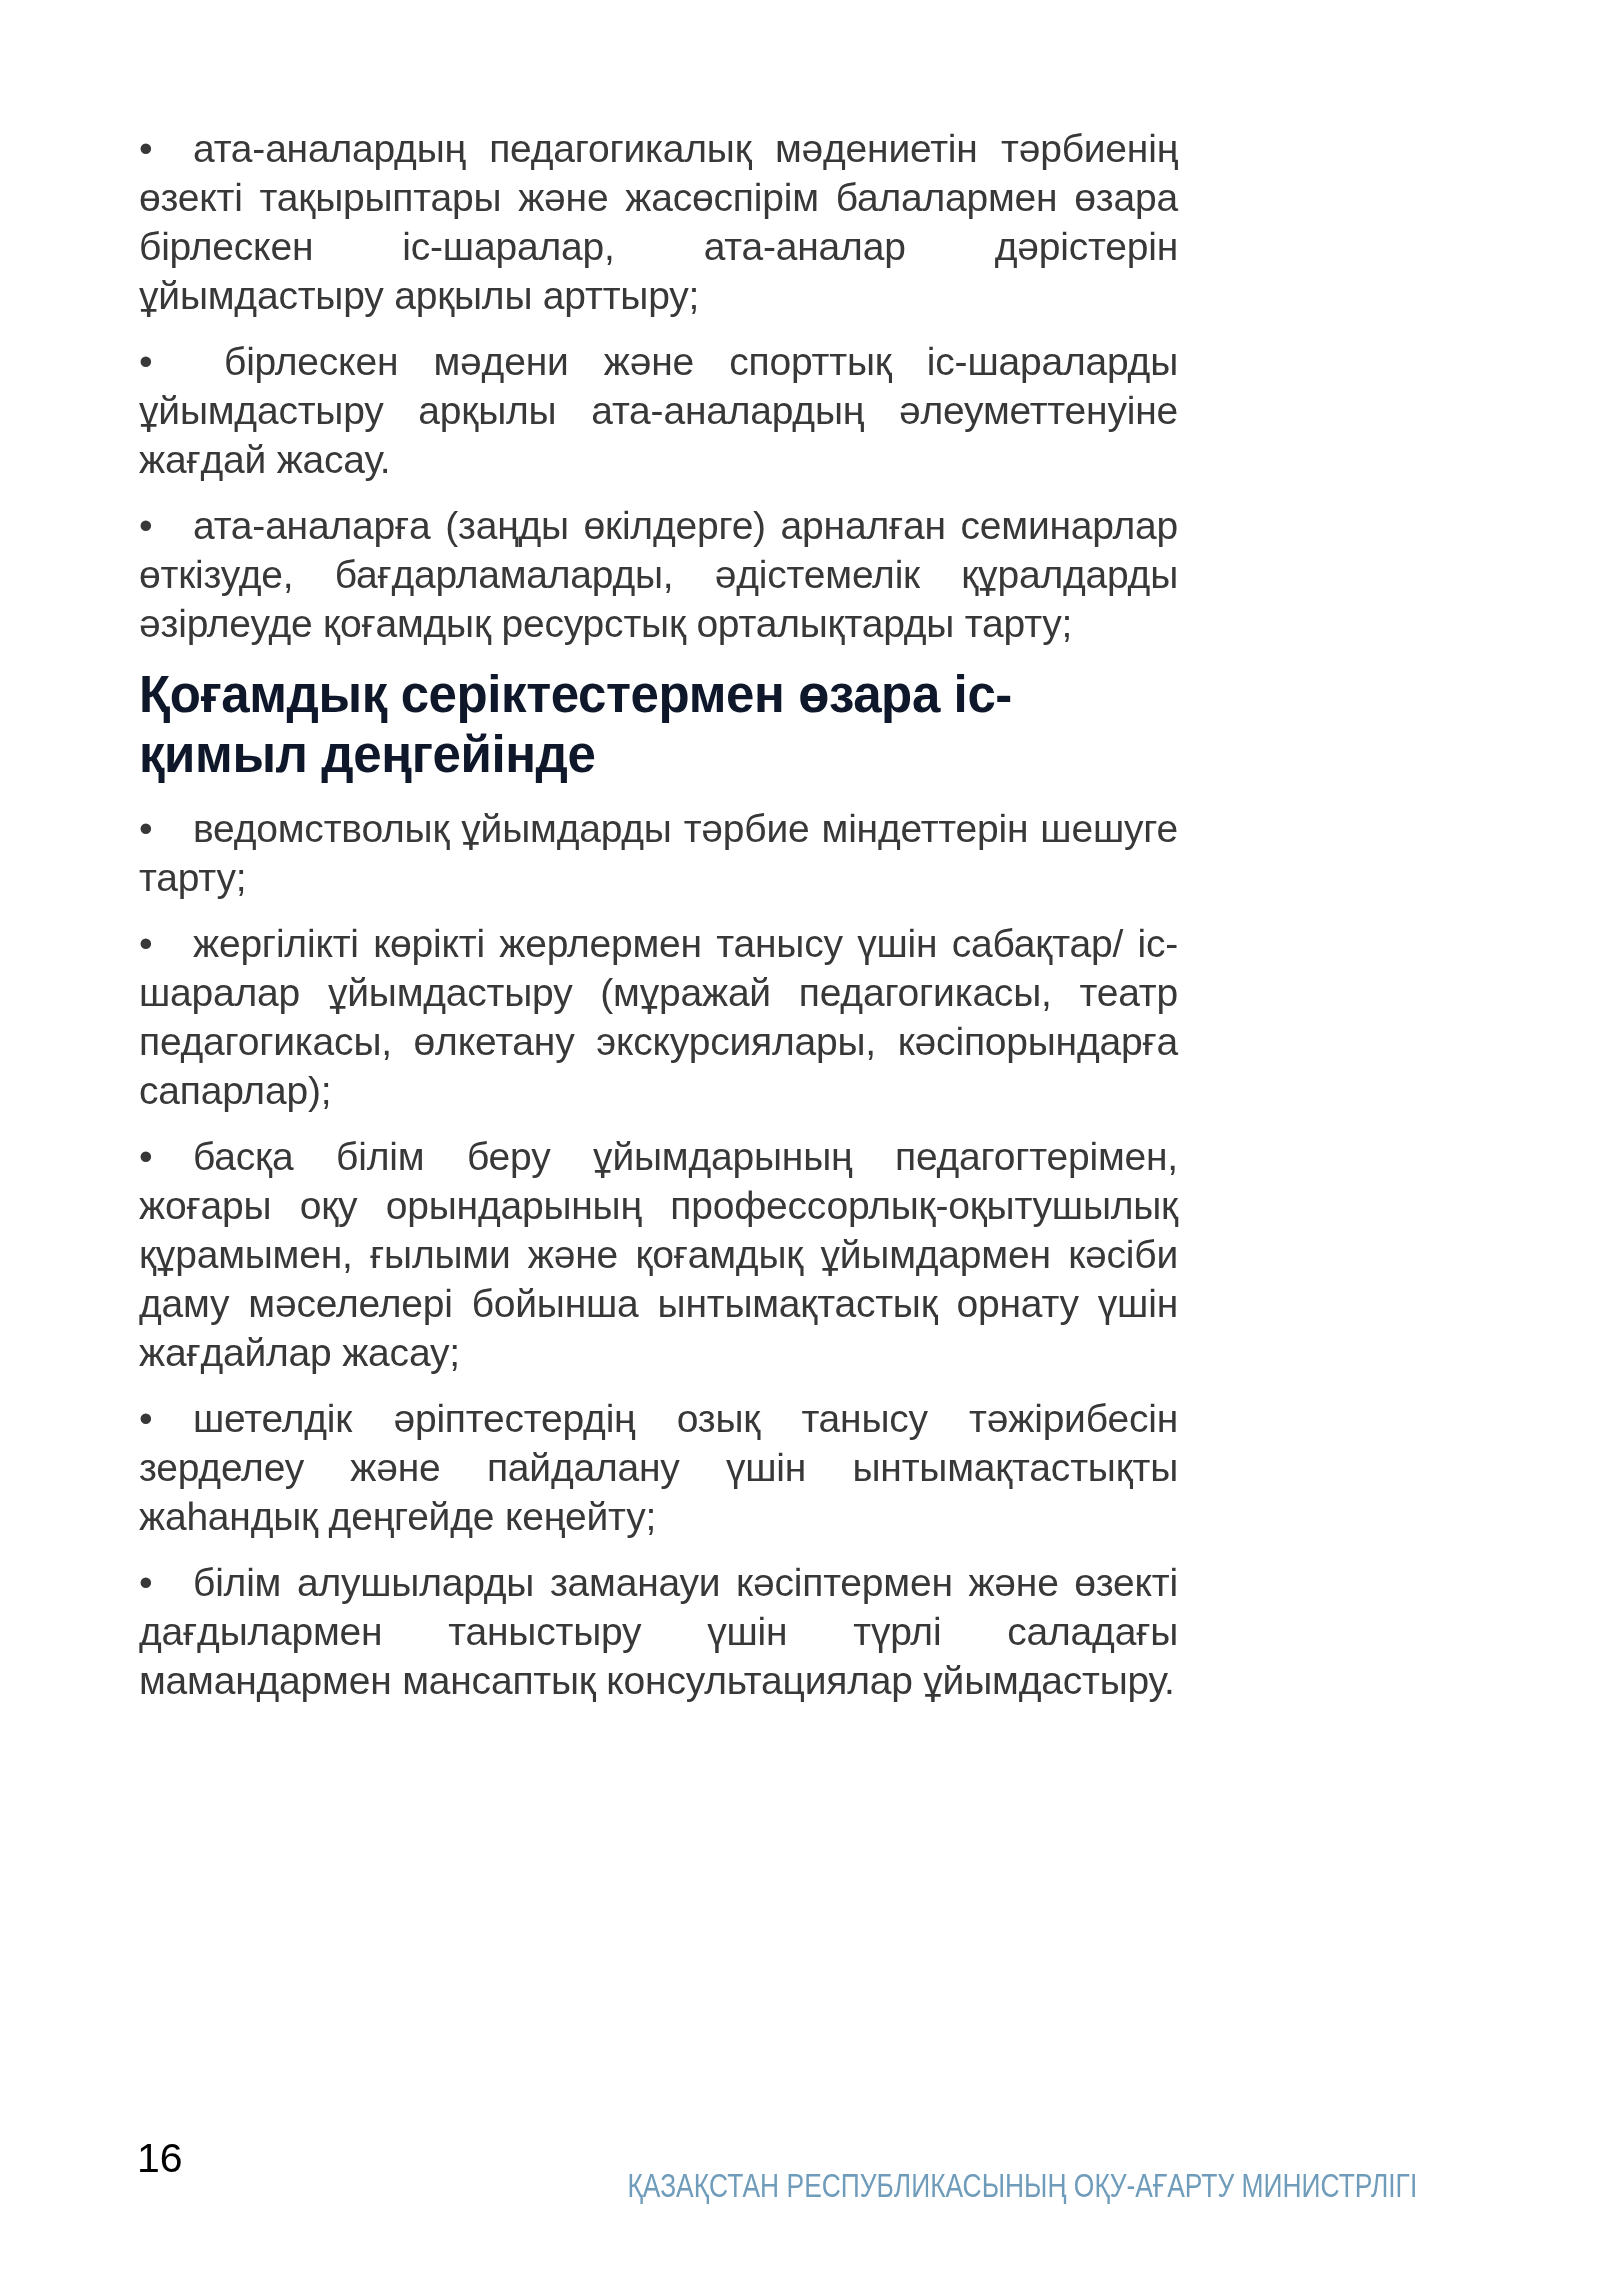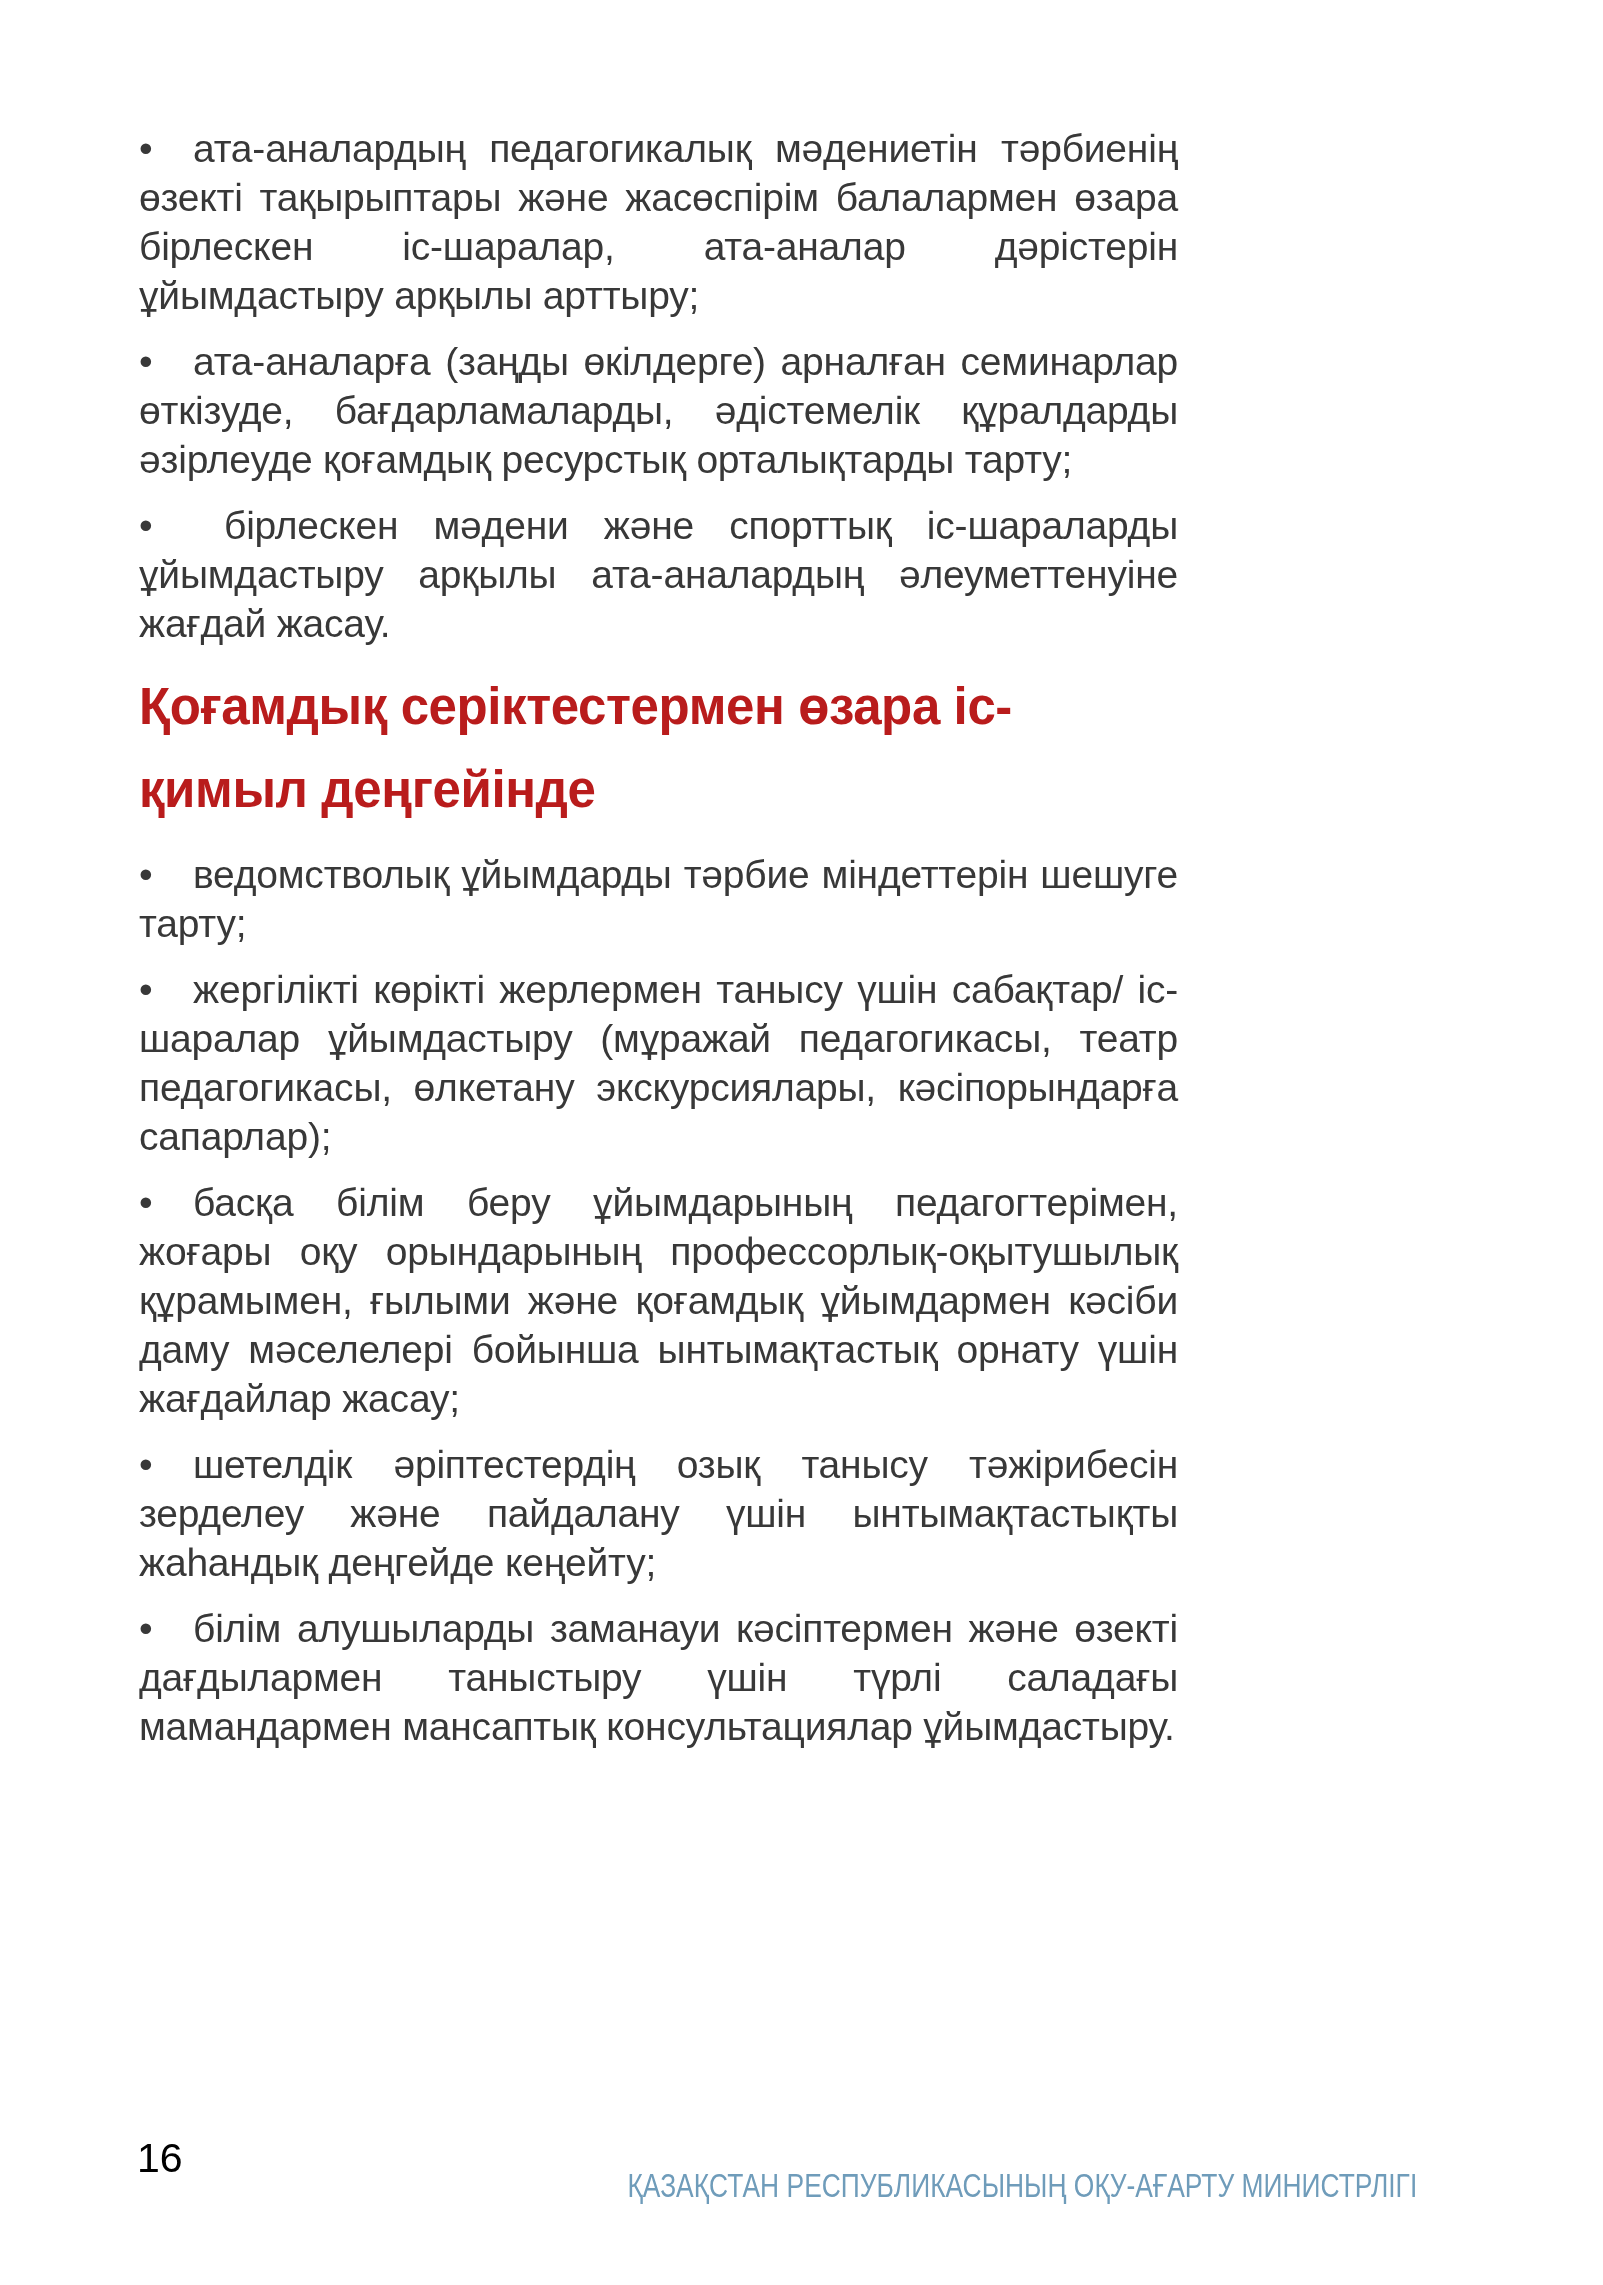--- a/index.html
+++ b/index.html
@@ -37,23 +37,23 @@
     display: inline-block;
     width: 54px;
     color: #383838;
   }
   .bullet-mark.wide {
     width: 85px;
   }
   .section-heading {
     margin: 12.5px 0 19px 0;
     font-size: 51px;
-    line-height: 83px;
+    line-height: 60px;
     font-weight: bold;
-    color: #b91c1c;
+    color: #0f172a;
     letter-spacing: -0.4px;
     text-align: left;
   }
   .page-number {
     position: absolute;
     left: 137px;
     top: 2136px;
     font-size: 41px;
     line-height: 45px;
     color: #000000;
@@ -73,23 +73,23 @@
 </style>
 </head>
 <body>
 
 <div class="page">
 
   <div class="content">
 
     <p class="bullet-para"><span class="bullet-mark">•</span><span>ата-аналардың педагогикалық мәдениетін тәрбиенің өзекті тақырыптары және жасөспірім балалармен өзара бірлескен іс-шаралар, ата-аналар дәрістерін ұйымдастыру арқылы арттыру;</span></p>
 
+    <p class="bullet-para"><span class="bullet-mark wide">•</span><span>бірлескен мәдени және спорттық іс-шараларды ұйымдастыру арқылы ата-аналардың әлеуметтенуіне жағдай жасау.</span></p>
+
     <p class="bullet-para"><span class="bullet-mark">•</span><span>ата-аналарға (заңды өкілдерге) арналған семинарлар өткізуде, бағдарламаларды, әдістемелік құралдарды әзірлеуде қоғамдық ресурстық орталықтарды тарту;</span></p>
-
-    <p class="bullet-para"><span class="bullet-mark wide">•</span><span>бірлескен мәдени және спорттық іс-шараларды ұйымдастыру арқылы ата-аналардың әлеуметтенуіне жағдай жасау.</span></p>
 
     <h2 class="section-heading">Қоғамдық серіктестермен өзара іс-қимыл деңгейінде</h2>
 
     <p class="bullet-para"><span class="bullet-mark">•</span><span>ведомстволық ұйымдарды тәрбие міндеттерін шешуге тарту;</span></p>
 
     <p class="bullet-para"><span class="bullet-mark">•</span><span>жергілікті көрікті жерлермен танысу үшін сабақтар/ іс-шаралар ұйымдастыру (мұражай педагогикасы, театр педагогикасы, өлкетану экскурсиялары, кәсіпорындарға сапарлар);</span></p>
 
     <p class="bullet-para"><span class="bullet-mark">•</span><span>басқа білім беру ұйымдарының педагогтерімен, жоғары оқу орындарының профессорлық-оқытушылық құрамымен, ғылыми және қоғамдық ұйымдармен кәсіби даму мәселелері бойынша ынтымақтастық орнату үшін жағдайлар жасау;</span></p>
 
     <p class="bullet-para"><span class="bullet-mark">•</span><span>шетелдік әріптестердің озық танысу тәжірибесін зерделеу және пайдалану үшін ынтымақтастықты жаһандық деңгейде кеңейту;</span></p>

